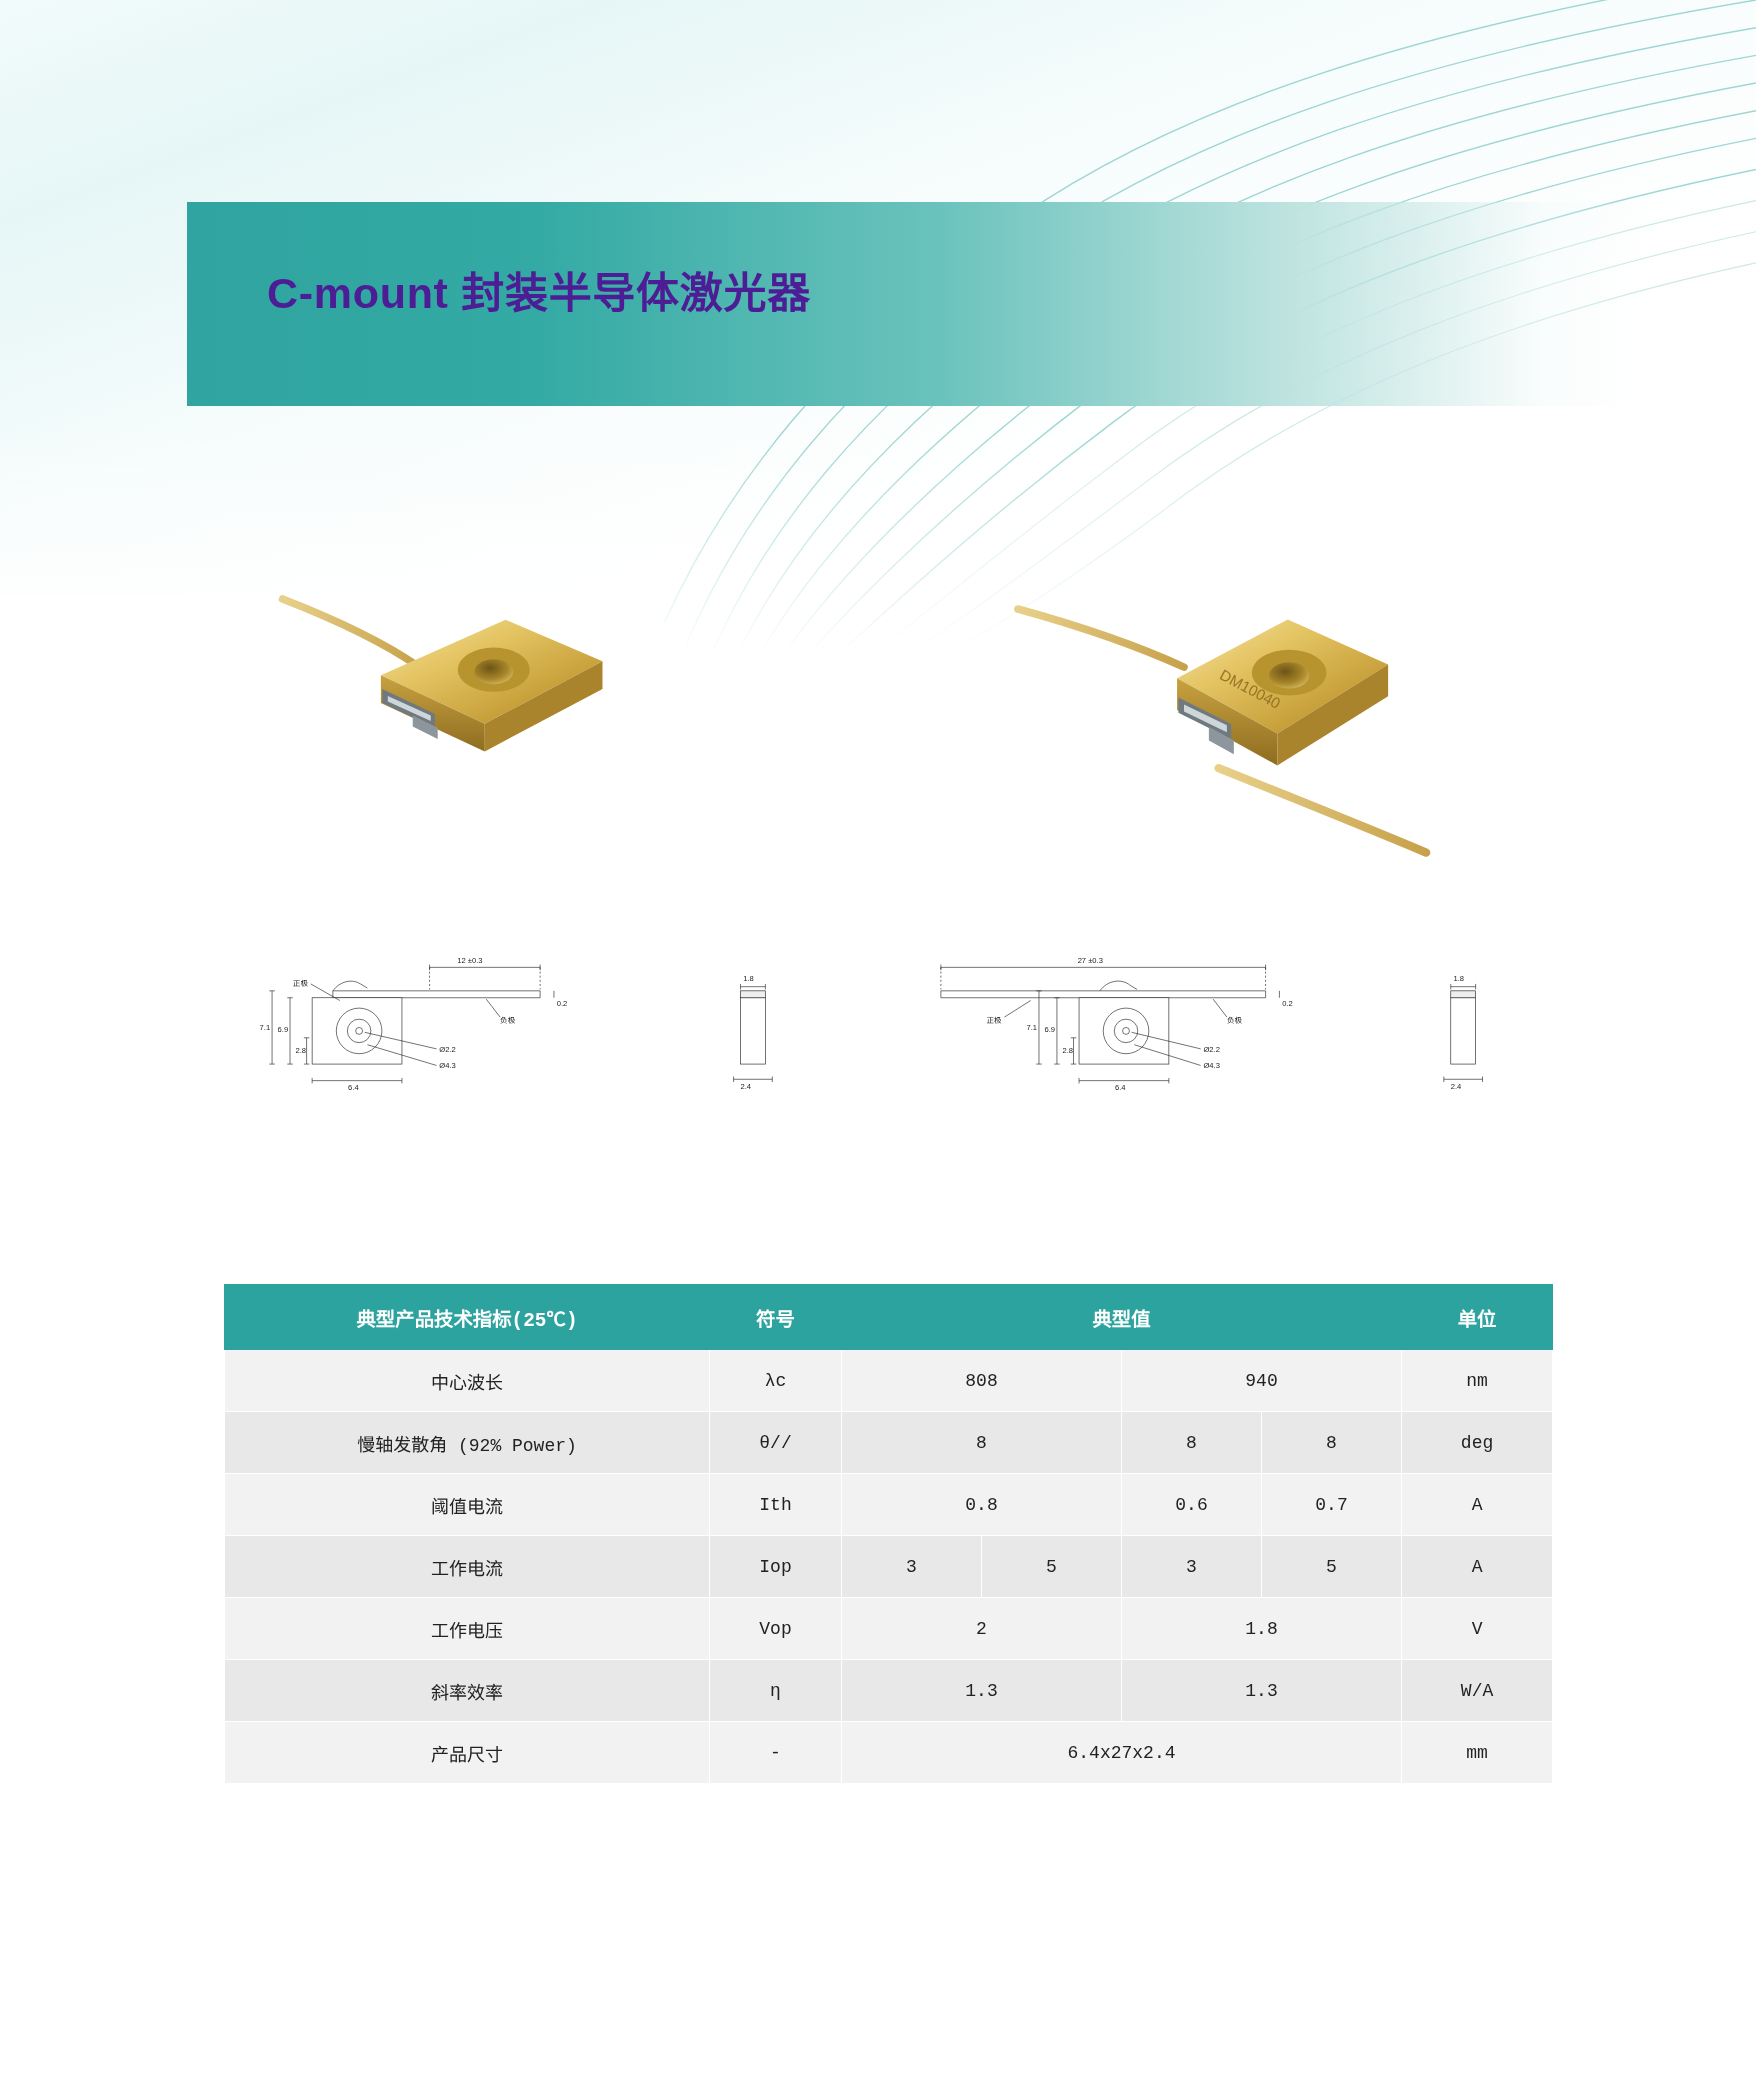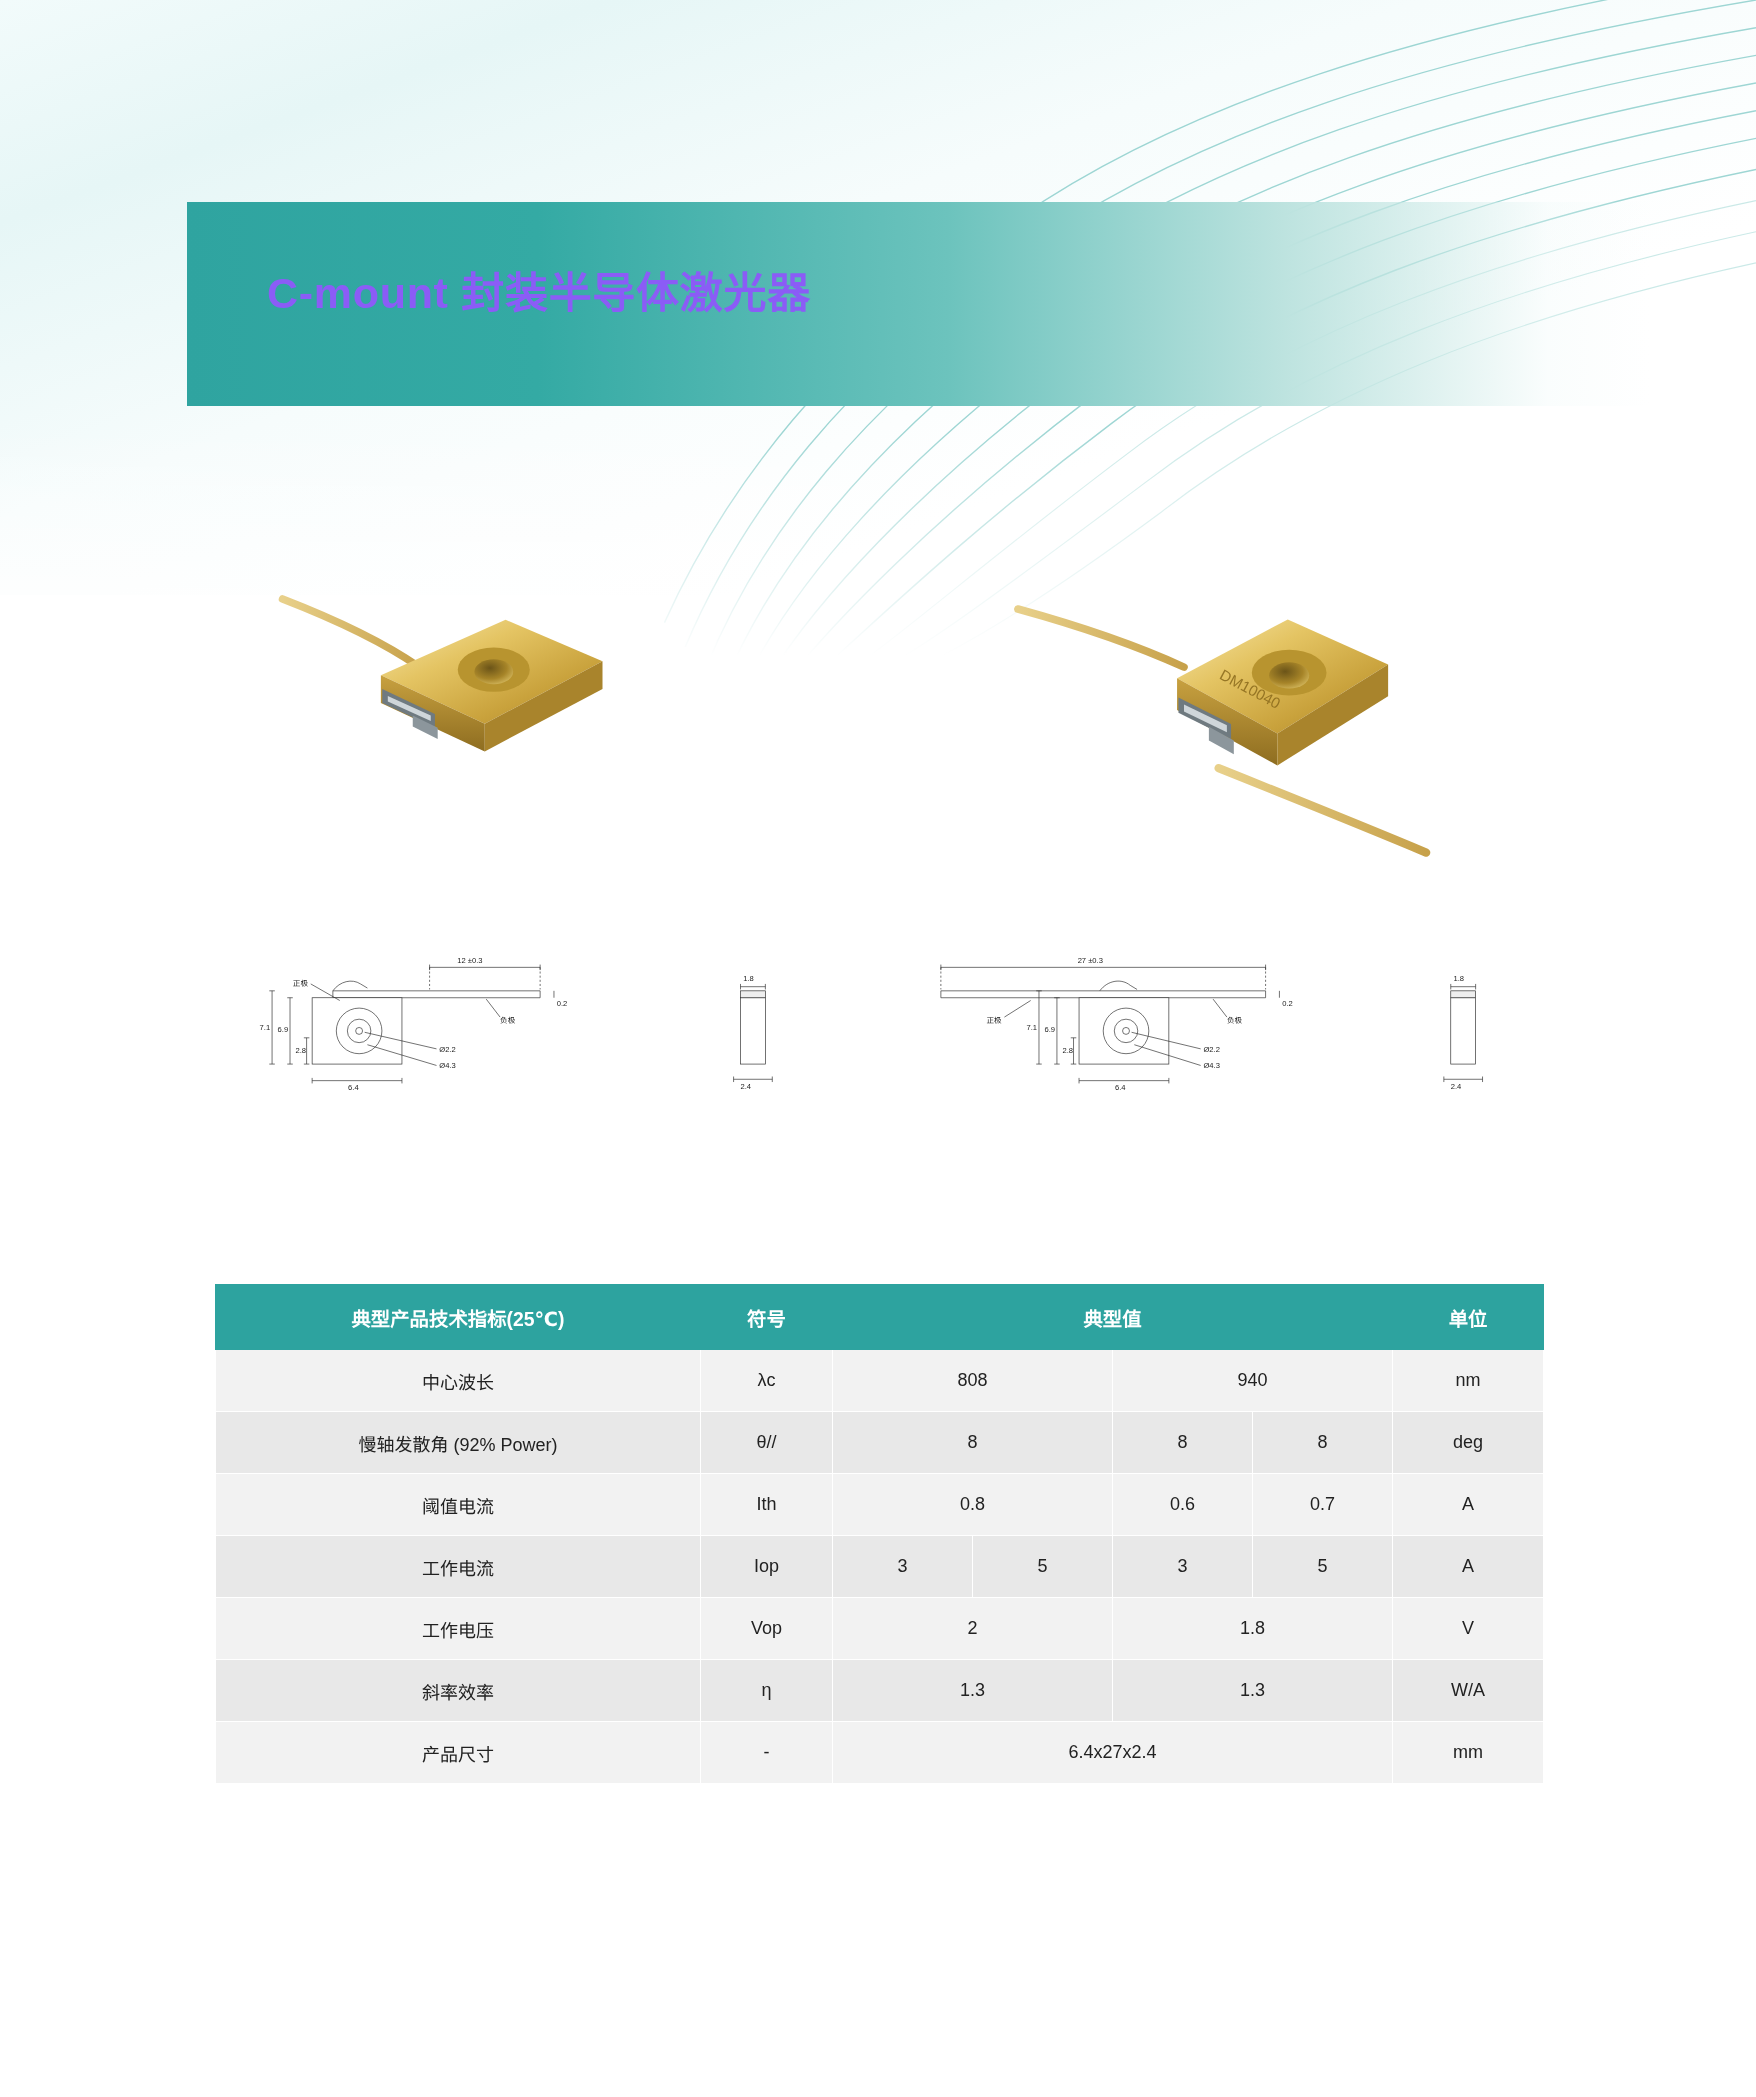--- a/index.html
+++ b/index.html
@@ -43,21 +43,21 @@
     width: 1463px;
     height: 204px;
     background: linear-gradient(90deg, #2fa4a0 0%, #34aaa4 24%, #6cc3bd 52%, #bde3df 75%, rgba(235,248,247,0.25) 93%, rgba(255,255,255,0) 100%);
   }
   .title-text {
     position: absolute;
     left: 267px;
     top: 258px;
     font-size: 43px;
     font-weight: bold;
-    color: #8b5cf6;
+    color: #4c1d95;
     letter-spacing: 0.7px;
     white-space: nowrap;
   }
 
   
   .photo {
     position: absolute;
   }
   .photo-left { left: 277px; top: 592px; width: 374px; height: 208px; }
   .photo-right { left: 1011px; top: 595px; width: 429px; height: 291px; }
@@ -67,23 +67,24 @@
     position: absolute;
     left: 228px;
     top: 948px;
     width: 1329px;
     height: 228px;
   }
 
   
   .spec-table-wrap {
     position: absolute;
-    left: 215px;
+    left: 224px;
     top: 1284px;
     width: 1329px;
+    font-family: Liberation Mono, monospace;
   }
   table.spec {
     border-collapse: collapse;
     width: 1329px;
     table-layout: fixed;
   }
   table.spec th, table.spec td {
     border: 0.7px solid #ffffff;
     text-align: center;
     vertical-align: middle;

